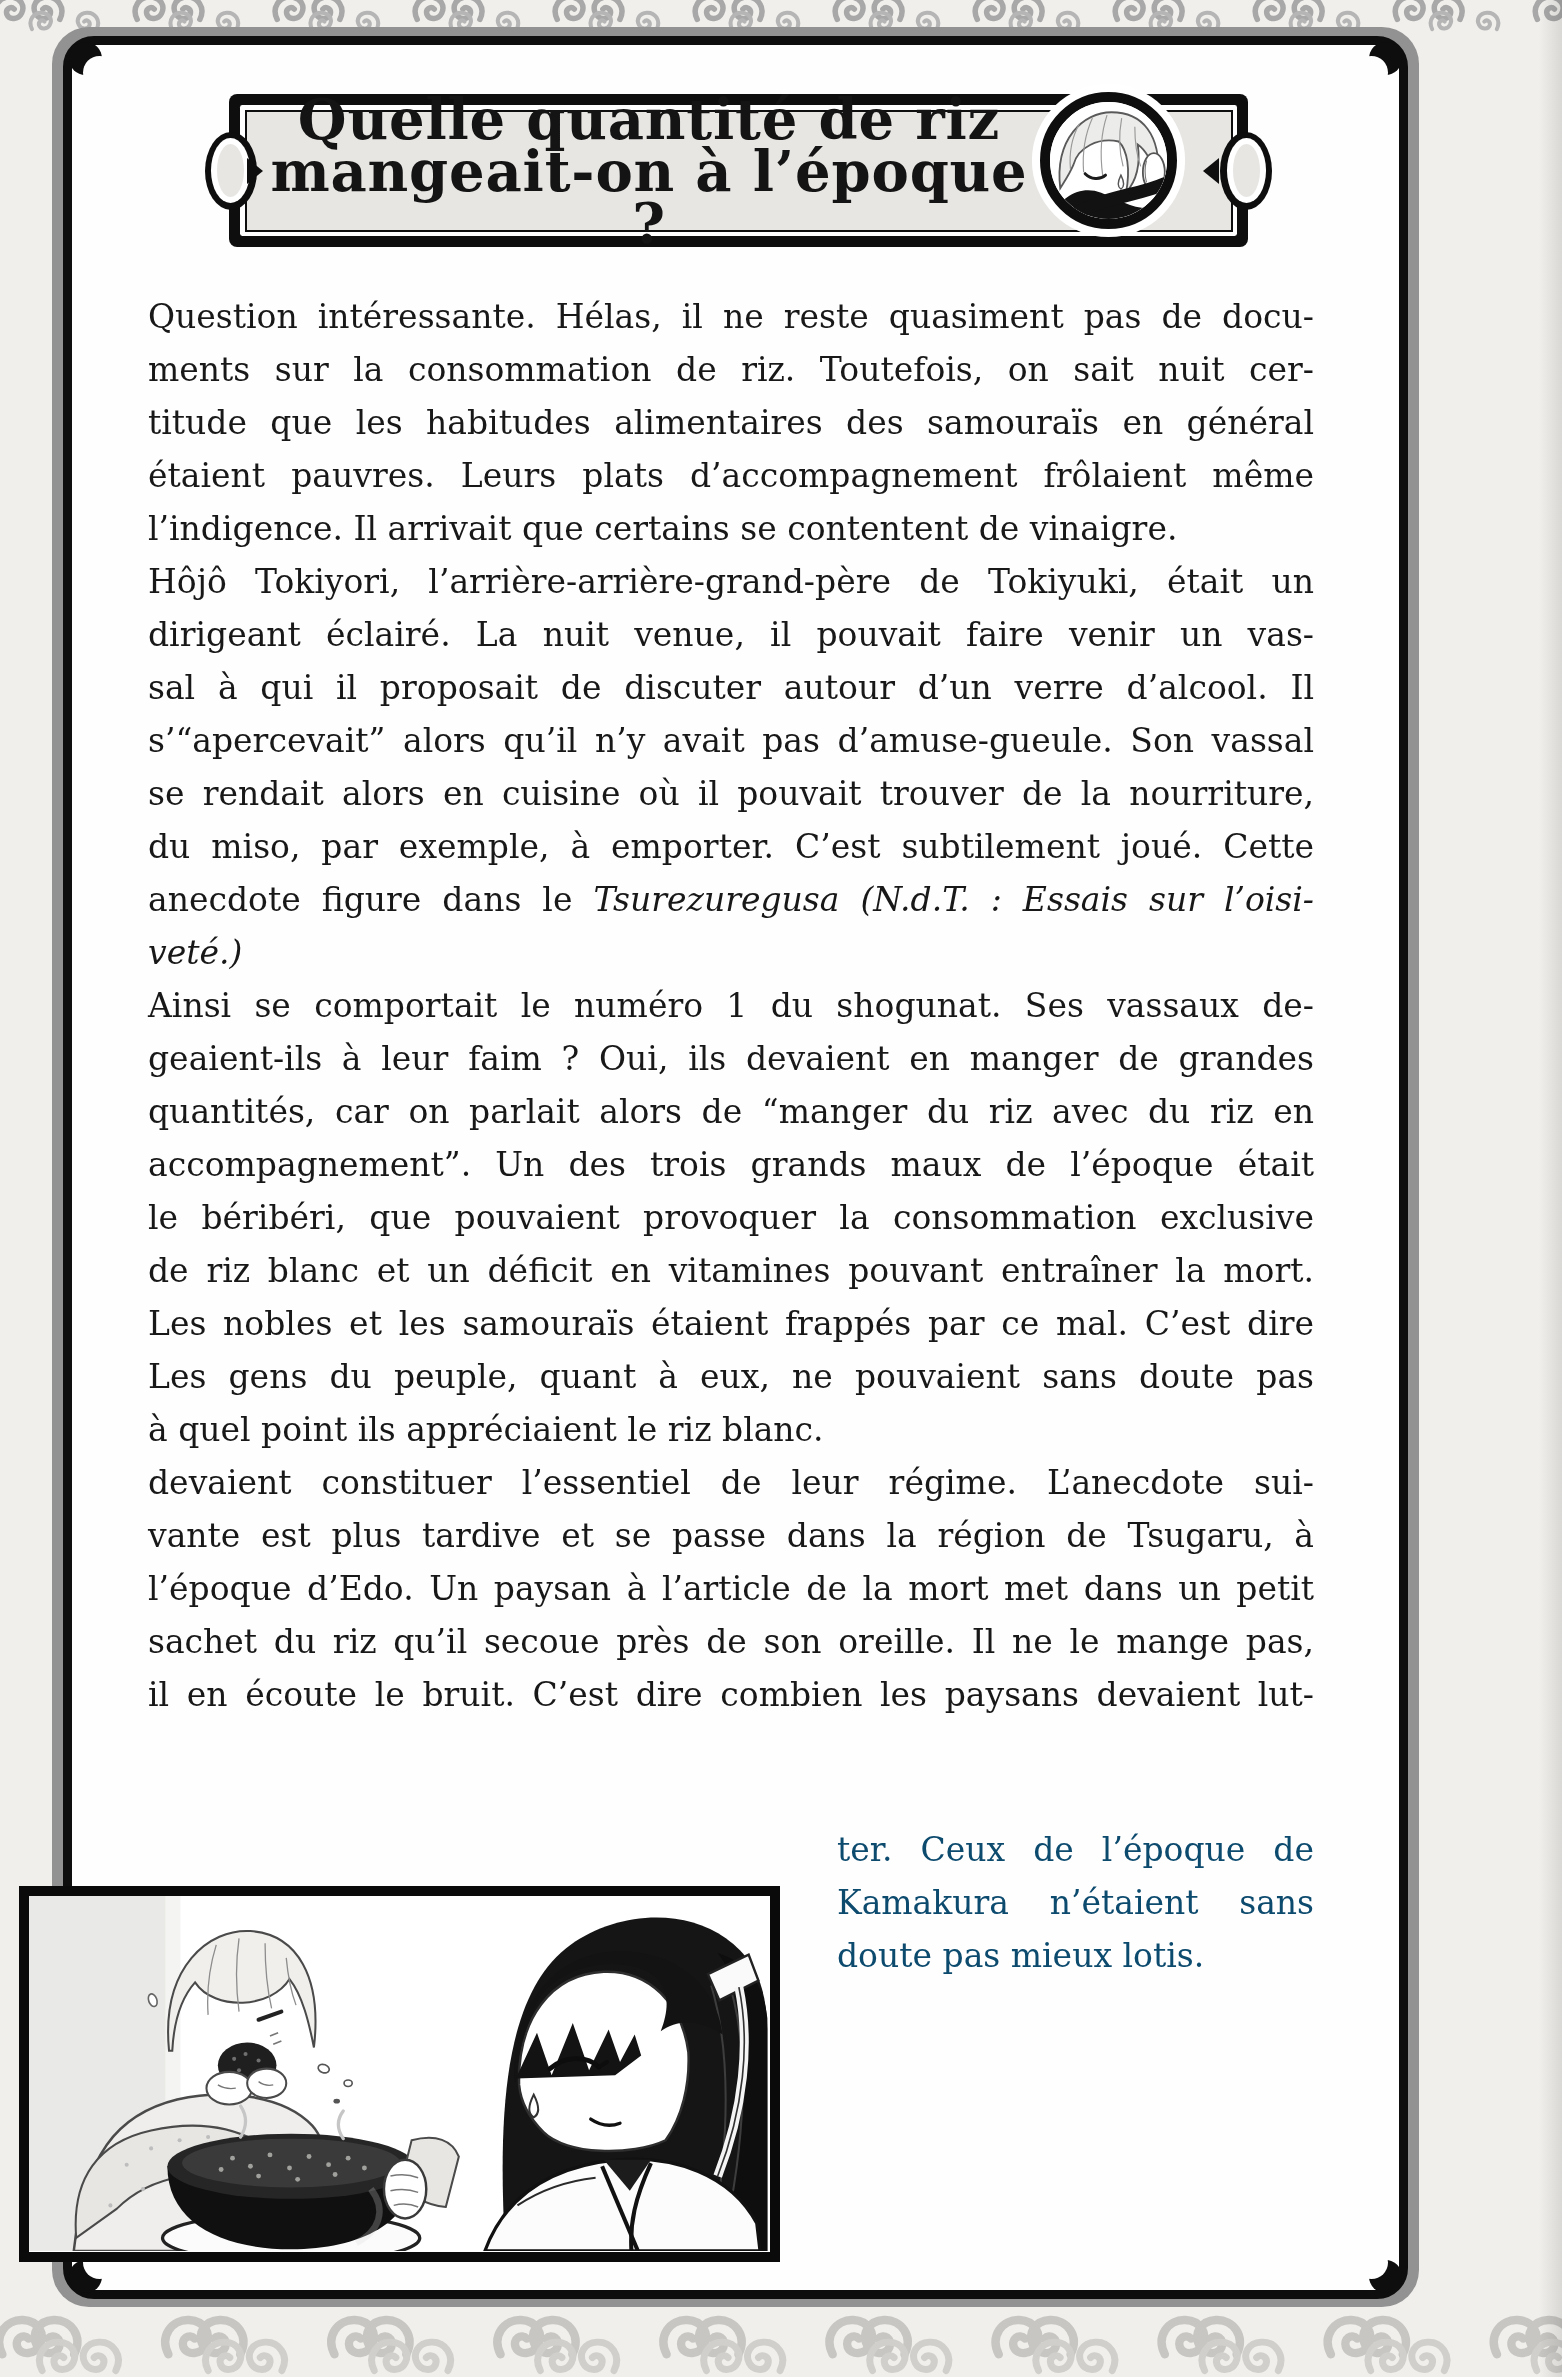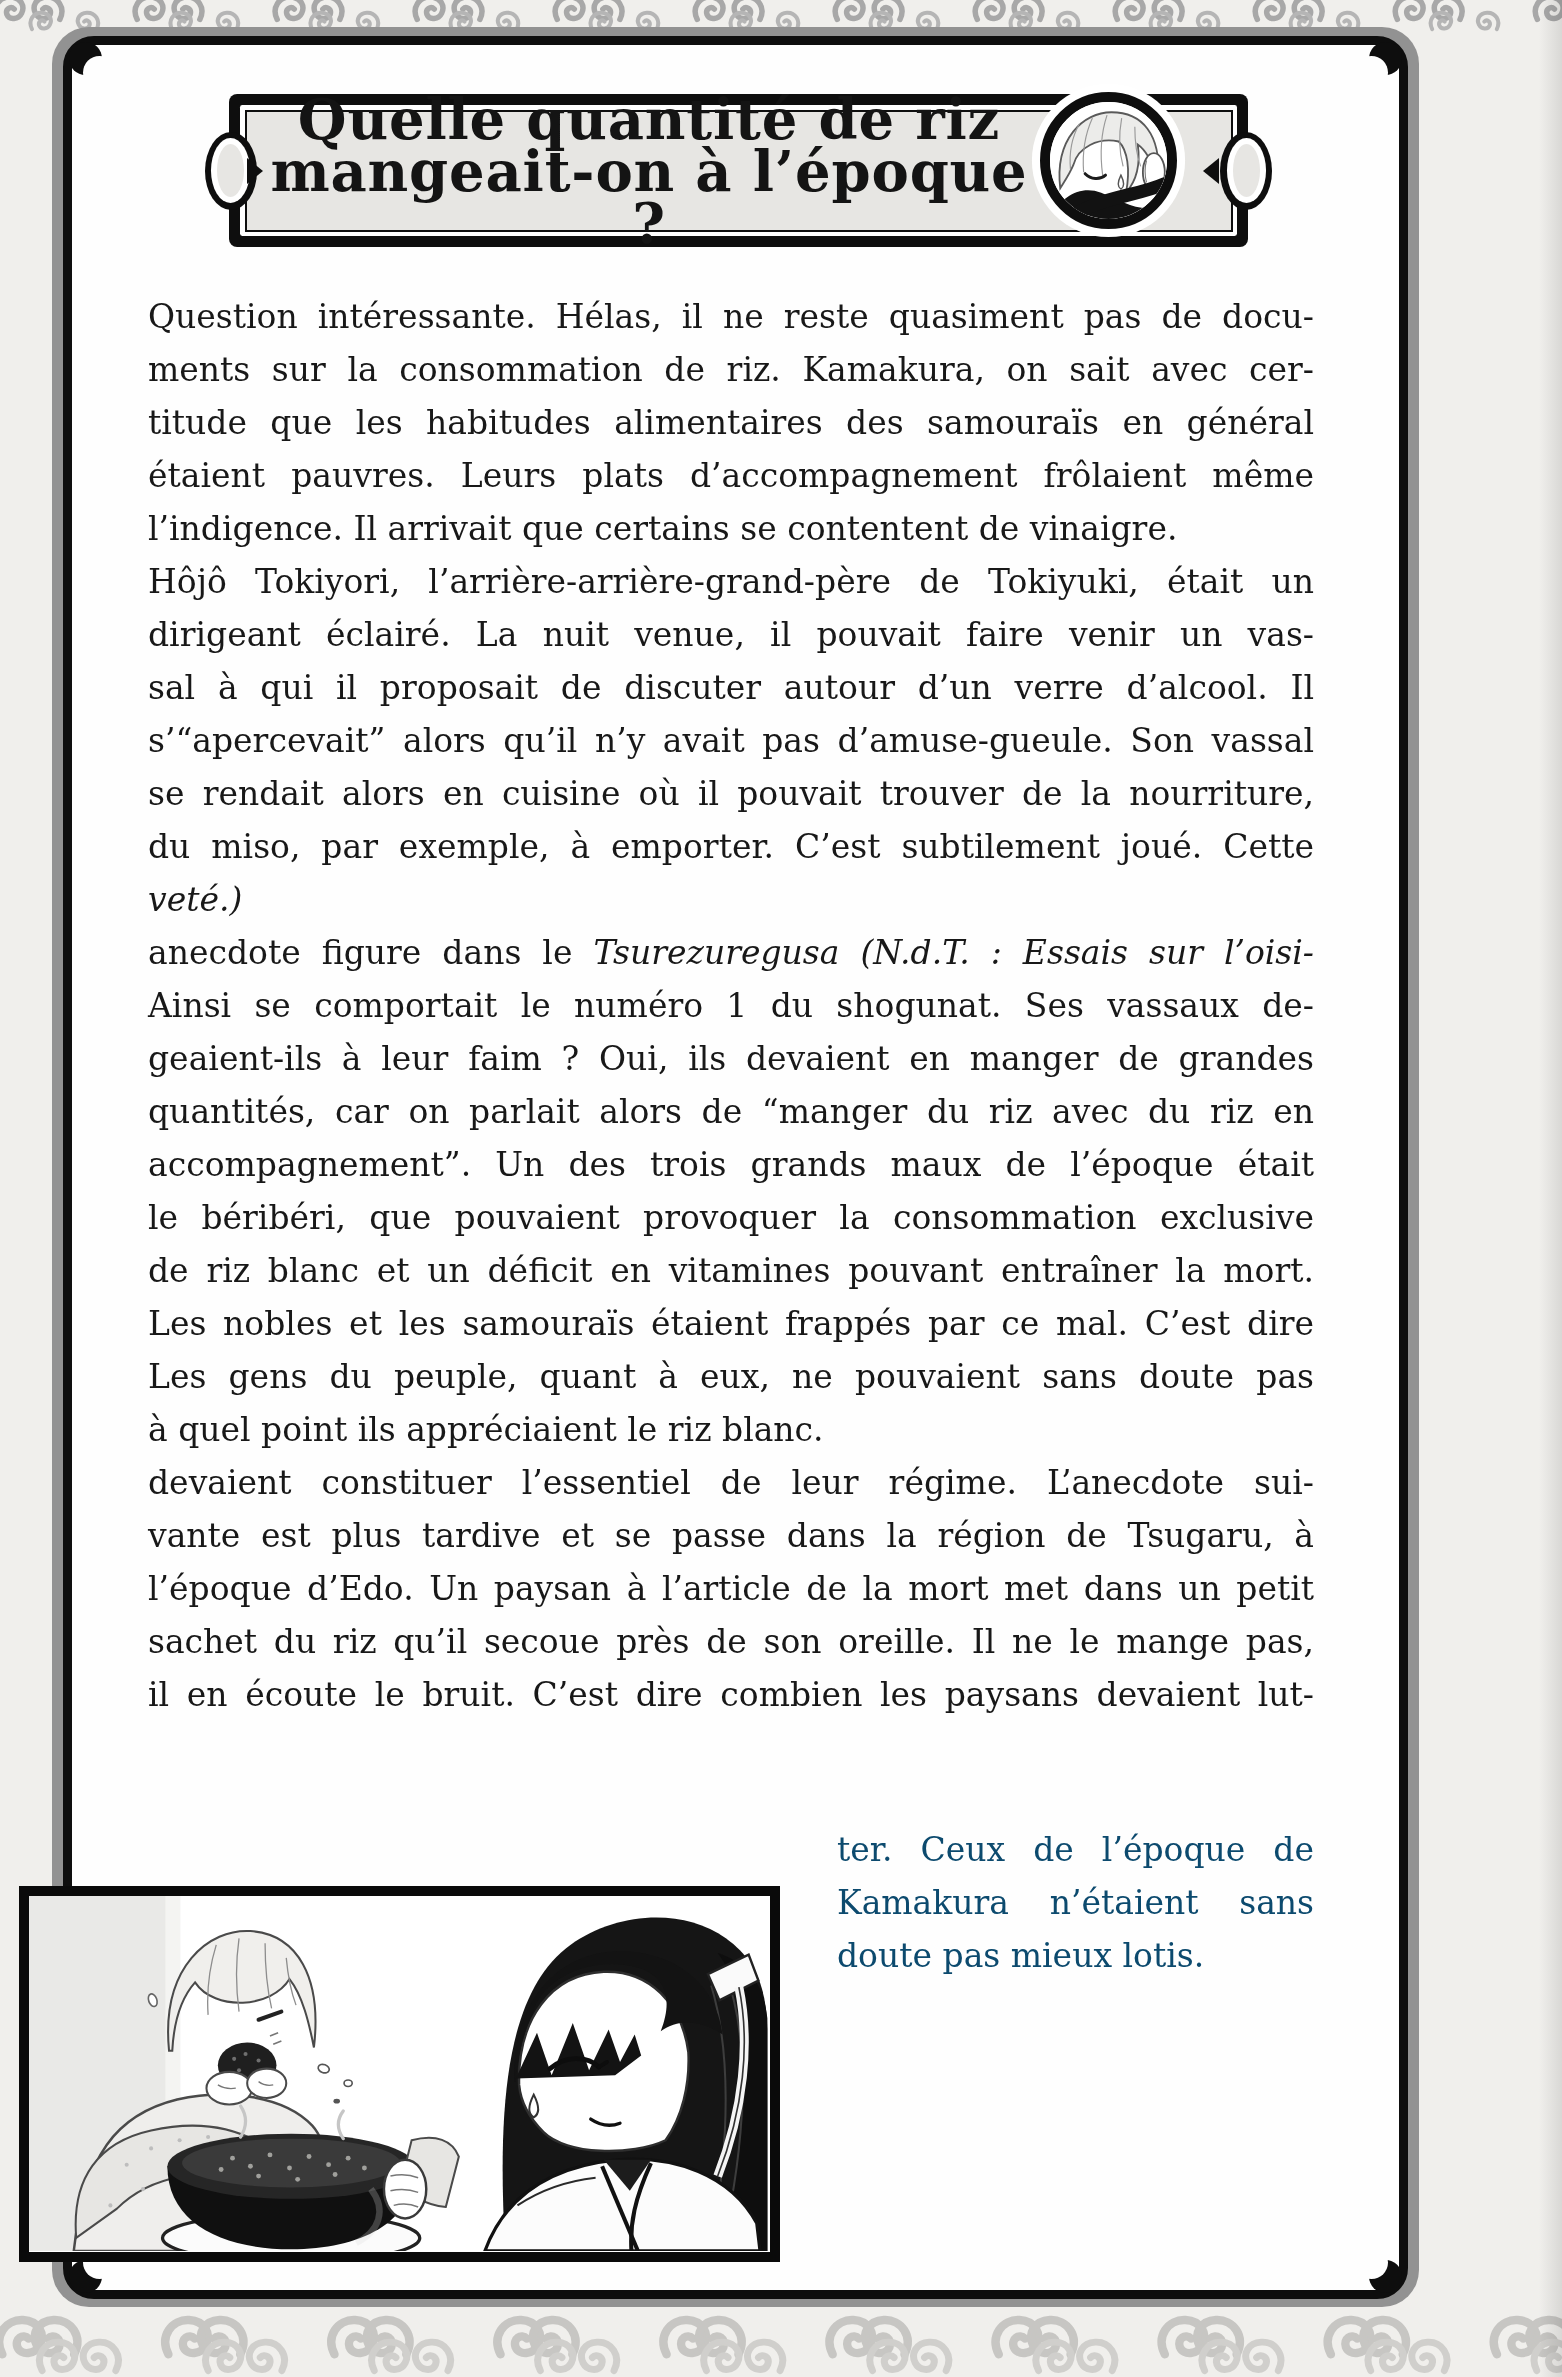--- a/index.html
+++ b/index.html
@@ -158,32 +158,32 @@
         <path d="M132,80 q-4,14 0,30" fill="none" stroke="#777" stroke-width="1.5"></path>
 
         <path d="M0,160 C16,126 44,114 70,124 C100,136 128,156 160,138 L160,160 Z" fill="#121212"></path>
         <path d="M30,156 C70,130 120,128 156,112" fill="none" stroke="#121212" stroke-width="18" stroke-linecap="round"></path>
       </svg>
     </div>
   </div>
 
   <div id="body-text">
       <div class="bline just"><span>Question intéressante. Hélas, il ne reste quasiment pas de docu-</span></div>
-      <div class="bline just"><span>ments sur la consommation de riz. Kamakura, on sait avec cer-</span></div>
+      <div class="bline just"><span>ments sur la consommation de riz. Toutefois, on sait nuit cer-</span></div>
       <div class="bline just"><span>titude que les habitudes alimentaires des samouraïs en général</span></div>
       <div class="bline just"><span>étaient pauvres. Leurs plats d’accompagnement frôlaient même</span></div>
       <div class="bline"><span>l’indigence. Il arrivait que certains se contentent de vinaigre.</span></div>
       <div class="bline just"><span>Hôjô Tokiyori, l’arrière-arrière-grand-père de Tokiyuki, était un</span></div>
       <div class="bline just"><span>dirigeant éclairé. La nuit venue, il pouvait faire venir un vas-</span></div>
       <div class="bline just"><span>sal à qui il proposait de discuter autour d’un verre d’alcool. Il</span></div>
       <div class="bline just"><span>s’“apercevait” alors qu’il n’y avait pas d’amuse-gueule. Son vassal</span></div>
       <div class="bline just"><span>se rendait alors en cuisine où il pouvait trouver de la nourriture,</span></div>
       <div class="bline just"><span>du miso, par exemple, à emporter. C’est subtilement joué. Cette</span></div>
+      <div class="bline just"><span>anecdote figure dans le </span><span class="it">Tsurezuregusa (N.d.T. : Essais sur l’oisi-</span></div>
       <div class="bline"><span class="it">veté.)</span></div>
-      <div class="bline just"><span>anecdote figure dans le </span><span class="it">Tsurezuregusa (N.d.T. : Essais sur l’oisi-</span></div>
       <div class="bline just"><span>Ainsi se comportait le numéro 1 du shogunat. Ses vassaux de-</span></div>
       <div class="bline just"><span>geaient-ils à leur faim ? Oui, ils devaient en manger de grandes</span></div>
       <div class="bline just"><span>quantités, car on parlait alors de “manger du riz avec du riz en</span></div>
       <div class="bline just"><span>accompagnement”. Un des trois grands maux de l’époque était</span></div>
       <div class="bline just"><span>le béribéri, que pouvaient provoquer la consommation exclusive</span></div>
       <div class="bline just"><span>de riz blanc et un déficit en vitamines pouvant entraîner la mort.</span></div>
       <div class="bline just"><span>Les nobles et les samouraïs étaient frappés par ce mal. C’est dire</span></div>
       <div class="bline just"><span>Les gens du peuple, quant à eux, ne pouvaient sans doute pas</span></div>
       <div class="bline"><span>à quel point ils appréciaient le riz blanc.</span></div>
       <div class="bline just"><span>devaient constituer l’essentiel de leur régime. L’anecdote sui-</span></div>

